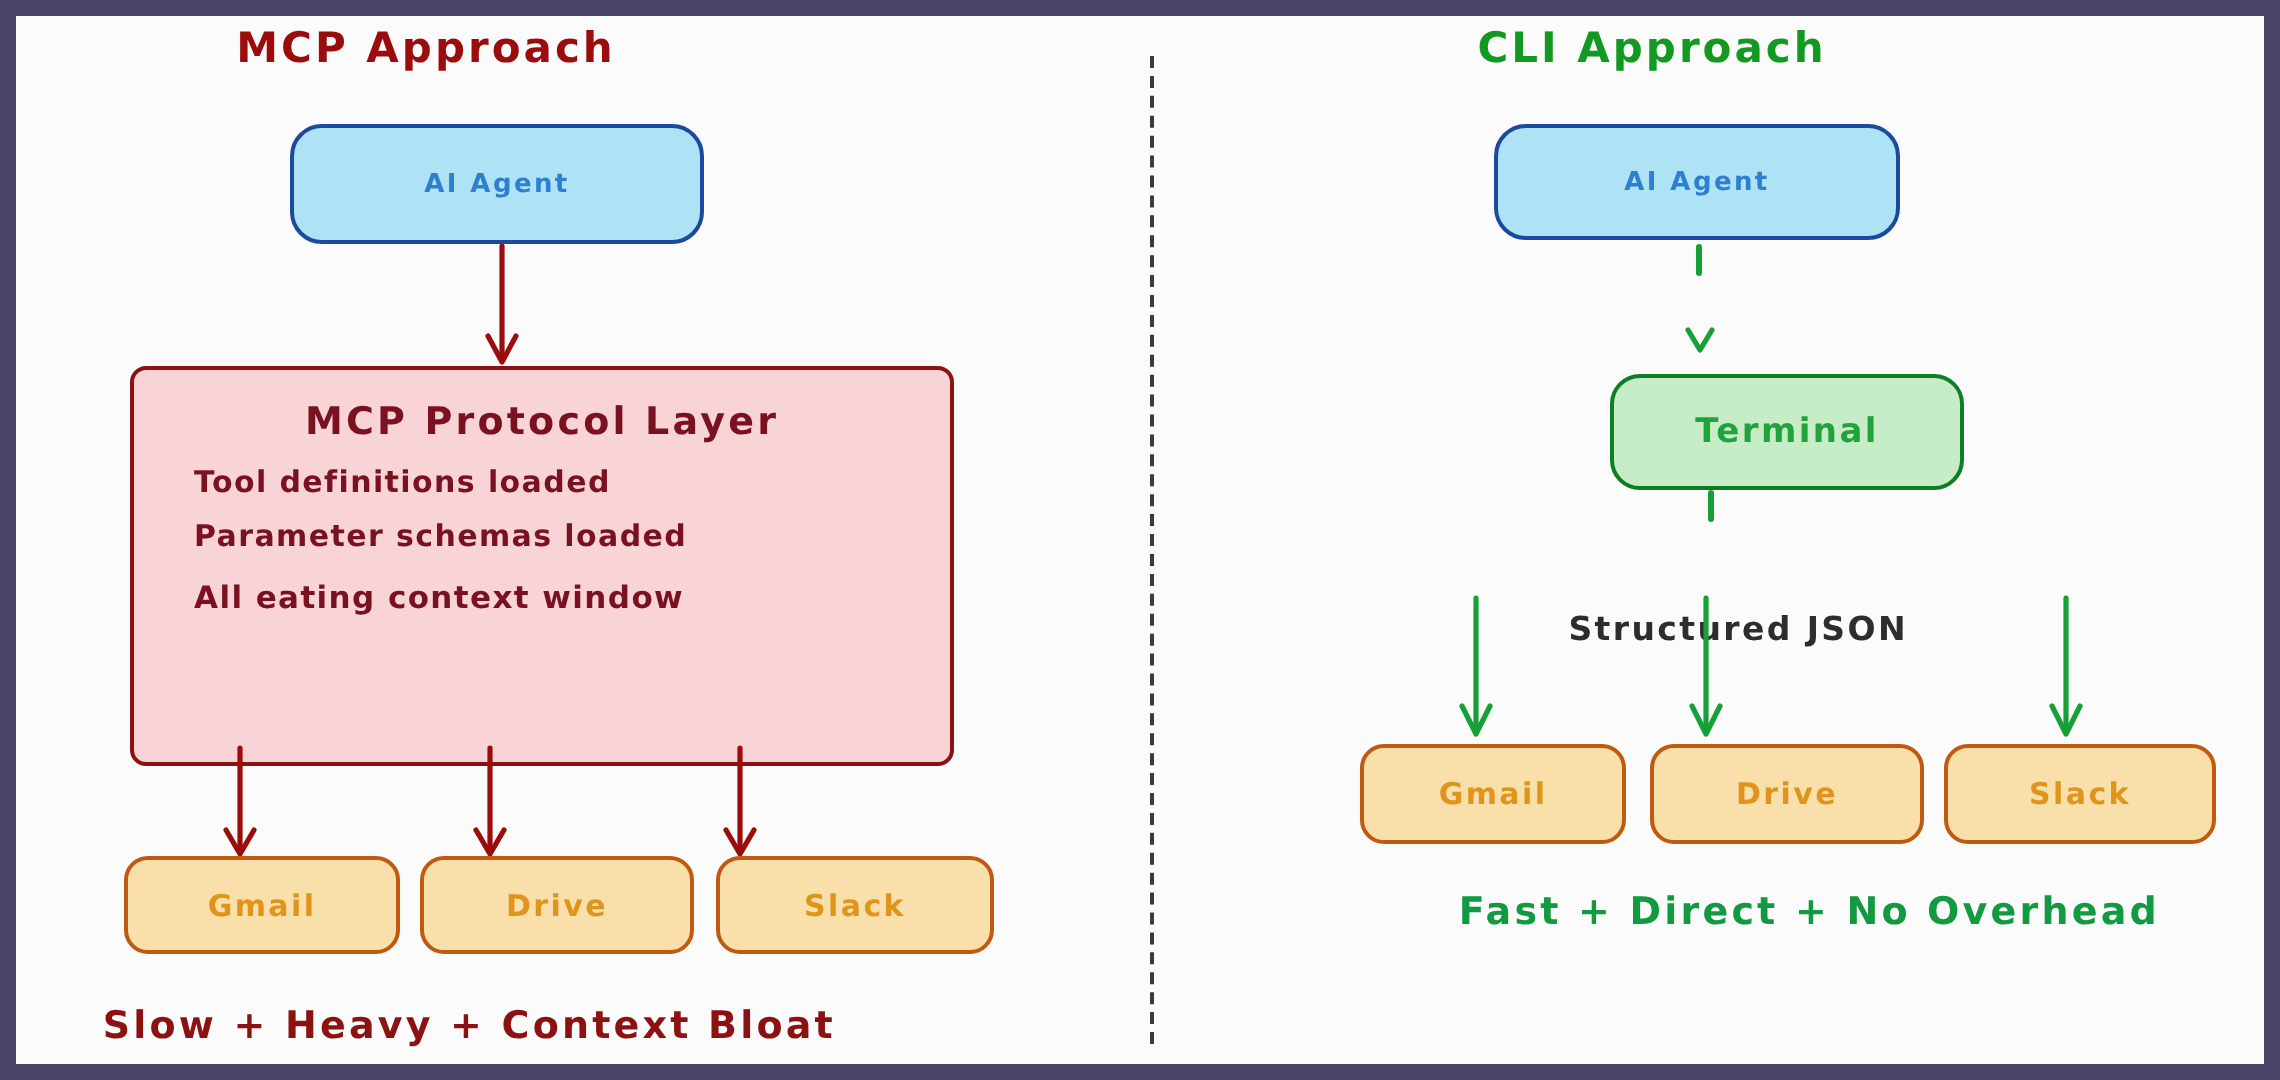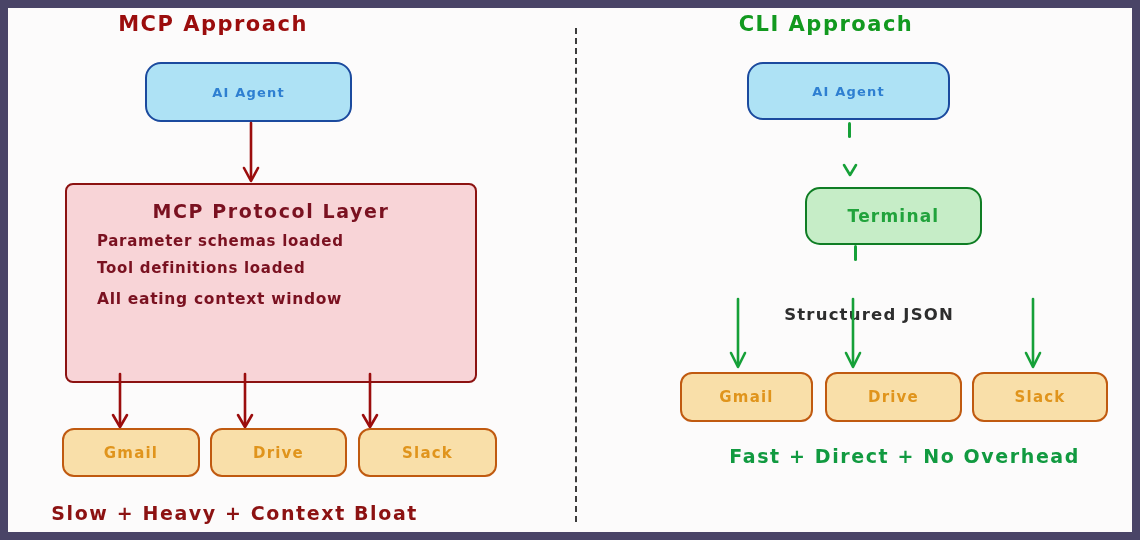--- a/index.html
+++ b/index.html
@@ -92,22 +92,22 @@
     <span>AI Agent</span>
   </div>
 
   <svg class="arrow red" width="20" height="62" style="left:233px; top:114px;" aria-hidden="true">
     <path d="M10 1 L10 57"></path>
       <path d="M3 46 L10 59 L17 46"></path>
   </svg>
 
   <div class="protocol">
     <div class="p-title">MCP Protocol Layer</div>
+    <div class="p-line">Tool definitions loaded</div>
     <div class="p-line">Parameter schemas loaded</div>
-    <div class="p-line">Tool definitions loaded</div>
     <div class="p-line last">All eating context window</div>
   </div>
 
   <svg class="arrow red" width="20" height="57" style="left:102px; top:365px;" aria-hidden="true">
     <path d="M10 1 L10 52"></path>
       <path d="M3 42 L10 54 L17 42"></path>
   </svg>
   <svg class="arrow red" width="20" height="57" style="left:227px; top:365px;" aria-hidden="true">
     <path d="M10 1 L10 52"></path>
       <path d="M3 42 L10 54 L17 42"></path>

